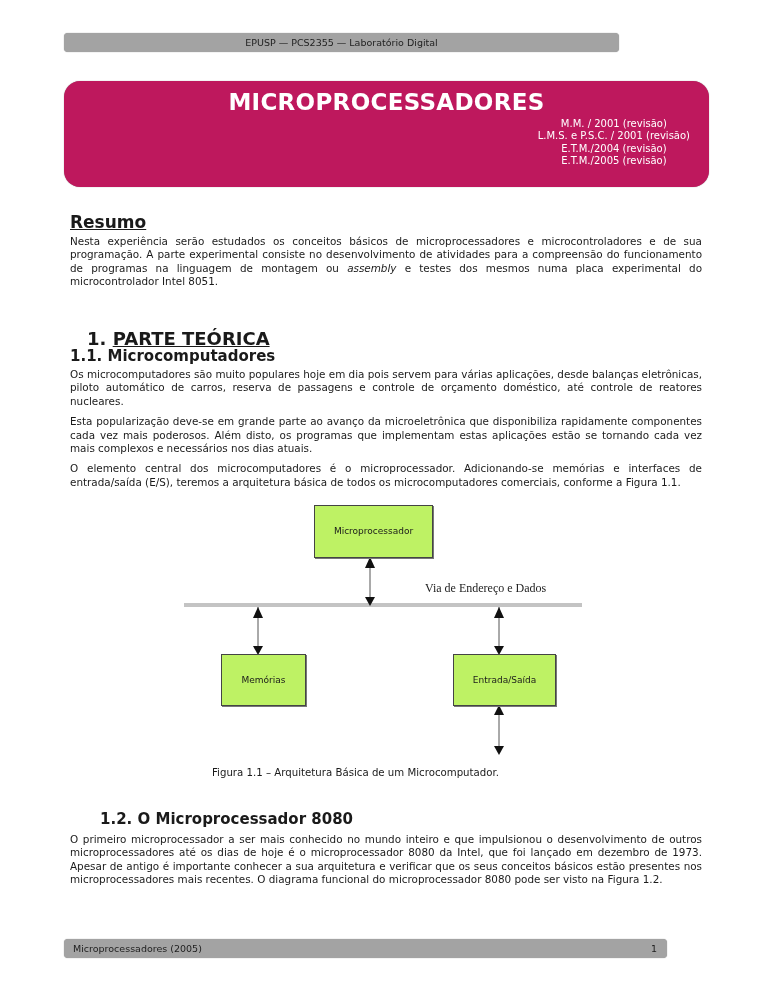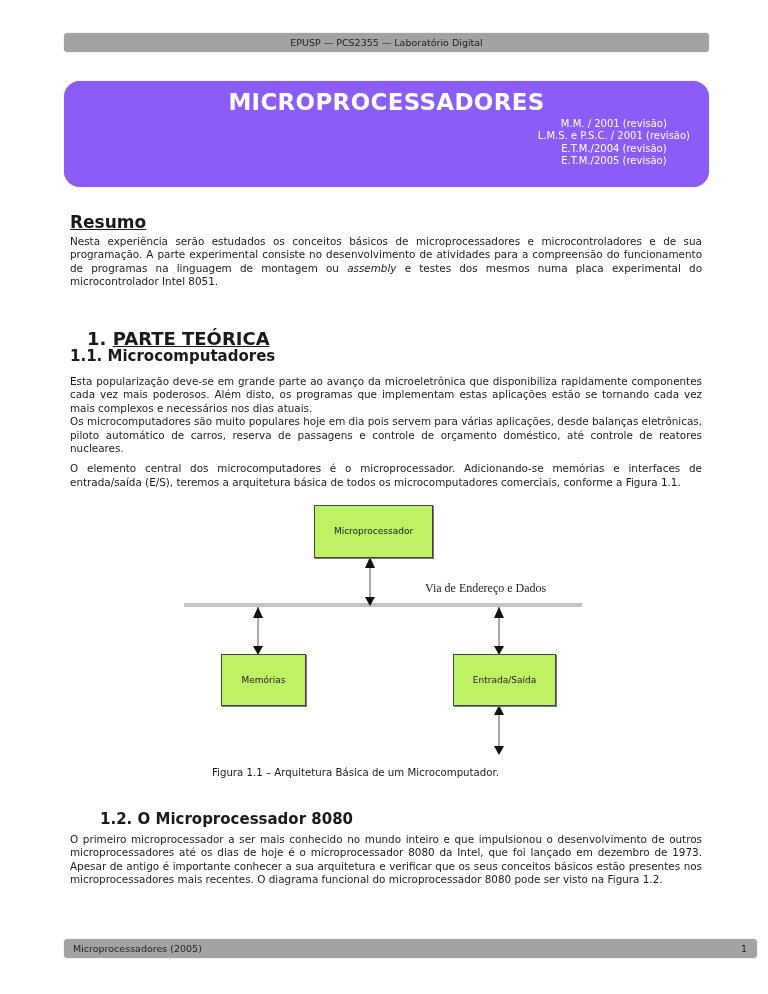--- a/index.html
+++ b/index.html
@@ -1,25 +1,25 @@
 <!DOCTYPE html>
 <html><head>
 <meta charset="utf-8">
 <style>
   html, body { margin: 0; padding: 0; background: #ffffff; }
   body { width: 768px; height: 994px; position: relative; overflow: hidden;
          font-family: "DejaVu Sans", sans-serif; color: #1a1a1a; }
-  .bar { position: absolute; left: 64px; width: 645px; background: #a3a3a3;
+  .bar { position: absolute; left: 64px; width: 555px; background: #a3a3a3;
          border-radius: 4px; box-shadow: 0 0 1px #888; font-size: 9.5px; color: #1e1e1e; }
   .header-bar { top: 33px; height: 19px; line-height: 19px; text-align: center; }
   .footer-bar { top: 939px; height: 19px; line-height: 19px; padding-left: 48px; }
   .footer-bar .left { position: absolute; left: 9px; }
   .footer-bar .right { position: absolute; right: 10px; }
   .title-box { position: absolute; left: 64px; top: 81px; width: 645px; height: 106px;
-               background: #8b5cf6; border-radius: 16px; box-shadow: 0 0 1px #888; }
+               background: #be185d; border-radius: 16px; box-shadow: 0 0 1px #888; }
   .title-box .title { position: absolute; top: 8px; left: 0; width: 100%; text-align: center;
                       font-size: 23px; font-weight: bold; color: #ffffff; letter-spacing: 0.3px; }
   .title-box .revisions { position: absolute; right: 19px; top: 37px; text-align: center;
                           font-size: 10px; line-height: 12.3px; color: #ffffff; }
   .content { position: absolute; left: 70px; width: 632px; }
   .h-resumo { position: absolute; left: 70px; top: 212px; font-size: 17px; font-weight: bold;
               text-decoration: underline; margin: 0; }
   p.body { margin: 0; font-size: 10.4px; line-height: 13.4px; text-align: justify; }
   .h1 { position: absolute; left: 70px; top: 311px; font-size: 18px; font-weight: bold; margin: 17px; }
   .h1 .u { text-decoration: underline; }
@@ -51,22 +51,22 @@
 <h2 class="h-resumo">Resumo</h2>
 <div class="content" style="top:235px;">
   <p class="body"><span>Nesta experiência serão estudados os conceitos básicos de microprocessadores e microcontroladores e de sua programação. A parte experimental consiste no desenvolvimento de atividades para a compreensão do funcionamento de programas na linguagem de montagem ou </span><i>assembly</i><span> e testes dos mesmos numa placa experimental do microcontrolador Intel 8051.</span></p>
 </div>
 
 <h1 class="h1"><span>1.</span> <span class="u">PARTE TEÓRICA</span></h1>
 
 <h3 class="h2" style="top:347px;">1.1. Microcomputadores</h3>
 
 <div class="content" style="top:368px;">
+  <p class="body">Os microcomputadores são muito populares hoje em dia pois servem para várias aplicações, desde balanças eletrônicas, piloto automático de carros, reserva de passagens e controle de orçamento doméstico, até controle de reatores nucleares.</p>
   <p class="body" style="margin-top:7px;">Esta popularização deve-se em grande parte ao avanço da microeletrônica que disponibiliza rapidamente componentes cada vez mais poderosos. Além disto, os programas que implementam estas aplicações estão se tornando cada vez mais complexos e necessários nos dias atuais.</p>
-  <p class="body">Os microcomputadores são muito populares hoje em dia pois servem para várias aplicações, desde balanças eletrônicas, piloto automático de carros, reserva de passagens e controle de orçamento doméstico, até controle de reatores nucleares.</p>
   <p class="body" style="margin-top:7px;">O elemento central dos microcomputadores é o microprocessador. Adicionando-se memórias e interfaces de entrada/saída (E/S), teremos a arquitetura básica de todos os microcomputadores comerciais, conforme a Figura 1.1.</p>
 </div>
 
 <div>
   <svg class="diagram" width="768" height="994">
     <defs>
       <marker id="ah" markerWidth="8" markerHeight="8" refX="4" refY="4" orient="auto">
         <path d="M0,0 L8,4 L0,8 z" fill="#111"></path>
       </marker>
     </defs>

